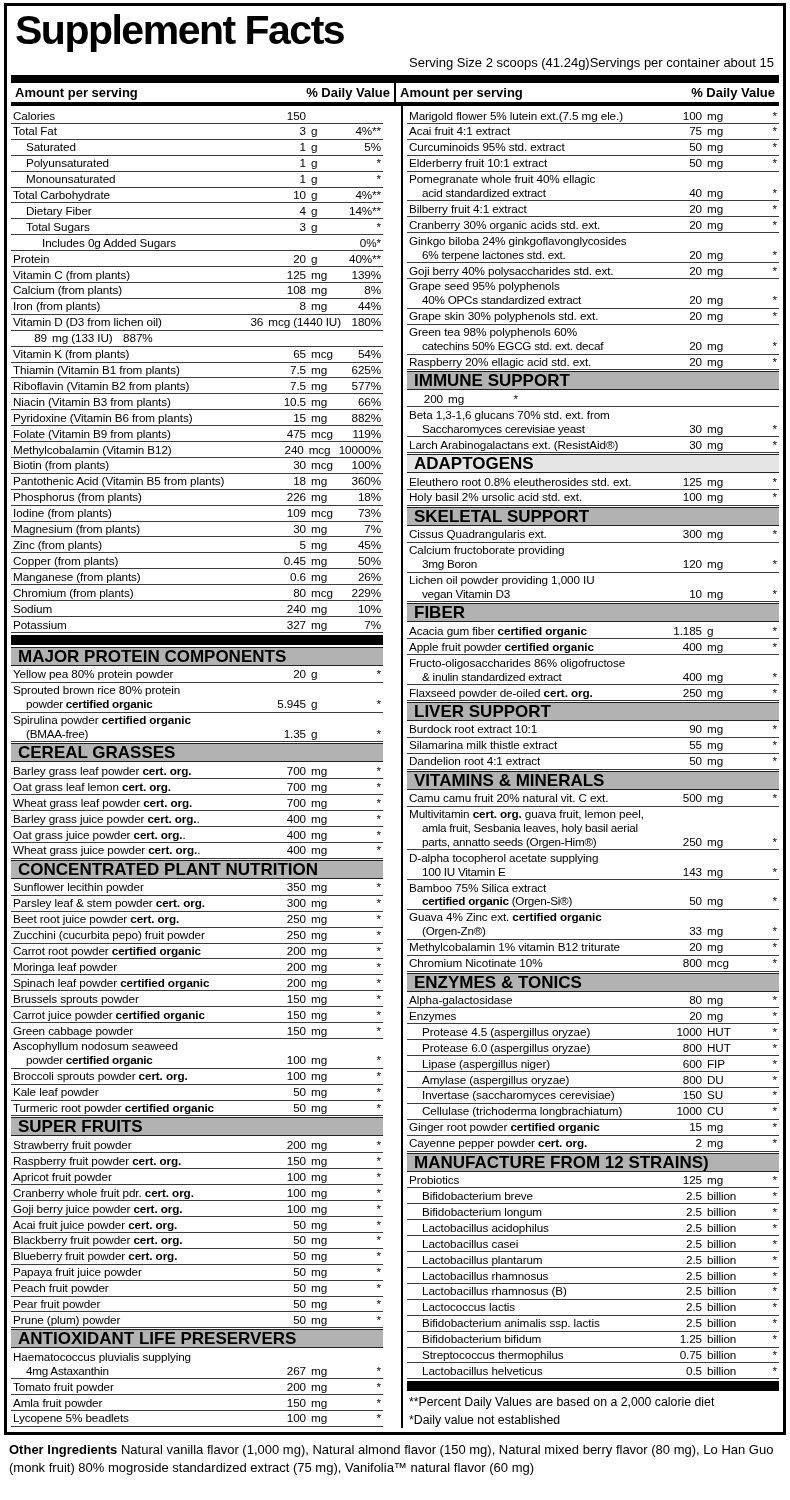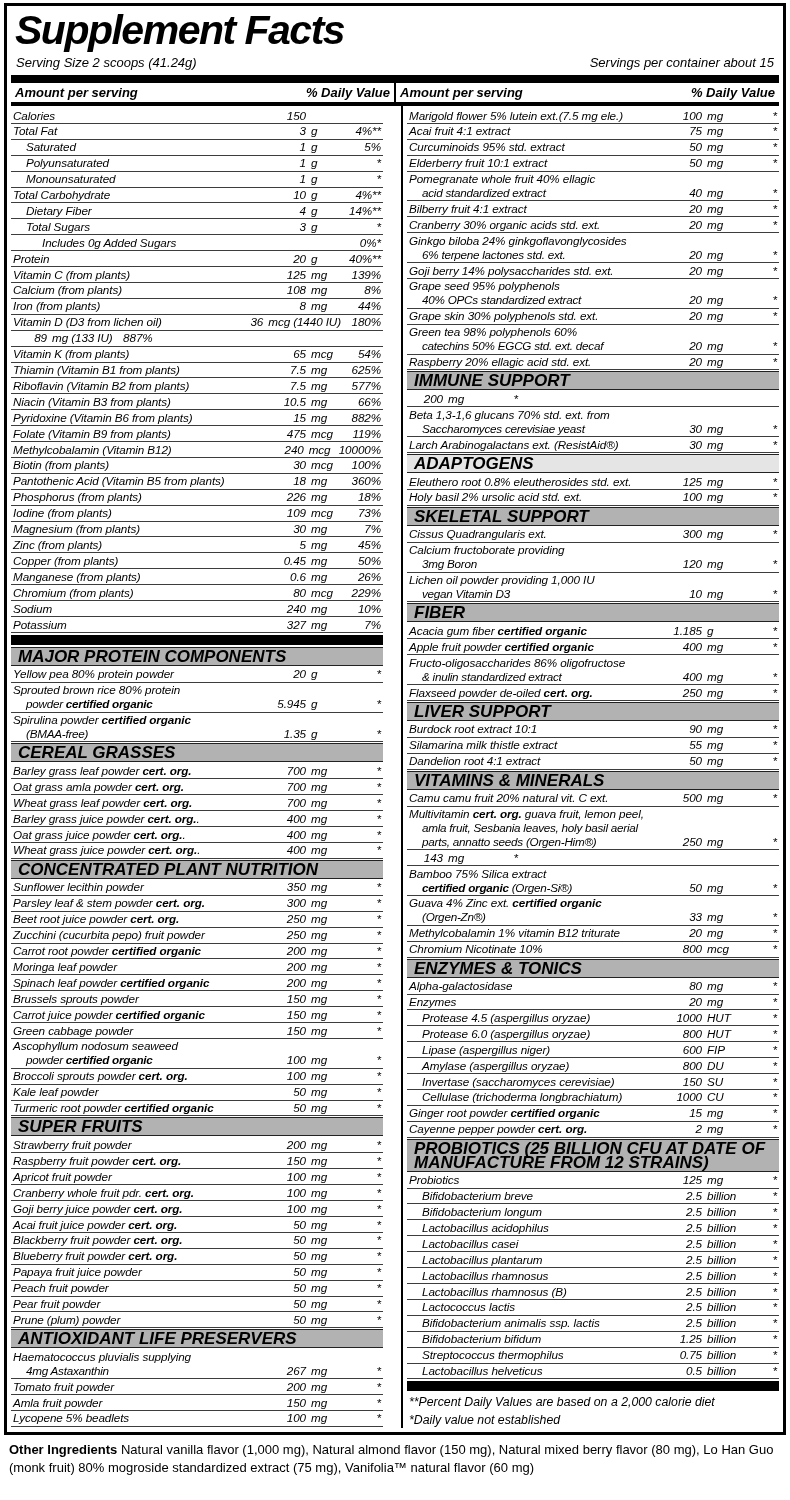--- a/index.html
+++ b/index.html
@@ -1,19 +1,19 @@
 <!DOCTYPE html>
 <html><head>
 <meta charset="utf-8">
 <style>
   html,body{margin:0;padding:0;background:#fff;color:#000;}
   body{width:790px;height:1500px;overflow:hidden;font-family:"Liberation Sans","DejaVu Sans",sans-serif;}
-  .label{margin:3px 4px 0;border:3px solid #000;padding:2px 4px 4px;font-style:italic;}
+  .label{margin:3px 4px 0;border:3px solid #000;padding:2px 4px 4px;}
   .title{font-size:41px;font-weight:bold;letter-spacing:-1.5px;line-height:45px;padding:0 4px;}
-  .serving-row{display:flex;justify-content:space-between;font-size:13px;padding:2px 5px 5px;}
+  .serving-row{display:flex;justify-content:flex-end;font-size:13px;padding:2px 5px 5px;}
   .thickbar{height:8px;background:#000;}
   .colheads{display:flex;}
   .colhead{flex:1;display:flex;justify-content:space-between;font-weight:bold;font-size:13px;padding:2px 4px;}
   .colhead.lft{border-right:2px solid #000;}
   .thinbar{height:4px;background:#000;}
   .cols{display:flex;align-items:stretch;}
   .col{flex:1;min-width:0;padding-top:2px;}
   .col.lft{border-right:2px solid #000;padding-right:18px;}
   .col.rgt{padding-left:4px;}
   .row{display:flex;align-items:flex-end;border-bottom:1px solid #3d3d3d;padding:0.5px 2px;font-size:11.7px;letter-spacing:-0.1px;}
@@ -352,21 +352,21 @@
         <div class="row">
           <div class="name ind0">
             <div class="line"><span>Barley grass leaf powder </span><b>cert. org.</b></div>
           </div>
           <div class="val">700</div>
           <div class="unit">mg</div>
           <div class="dv">*</div>
         </div>
         <div class="row">
           <div class="name ind0">
-            <div class="line"><span>Oat grass amla powder </span><b>cert. org.</b></div>
+            <div class="line"><span>Oat grass leaf lemon </span><b>cert. org.</b></div>
           </div>
           <div class="val">700</div>
           <div class="unit">mg</div>
           <div class="dv">*</div>
         </div>
         <div class="row">
           <div class="name ind0">
             <div class="line"><span>Wheat grass leaf powder </span><b>cert. org.</b></div>
           </div>
           <div class="val">700</div>
@@ -711,21 +711,21 @@
           <div class="name ind0">
             <div class="line"><span>Ginkgo biloba 24% ginkgoflavonglycosides</span></div>
             <div class="line cont"><span>6% terpene lactones std. ext.</span></div>
           </div>
           <div class="val">20</div>
           <div class="unit">mg</div>
           <div class="dv">*</div>
         </div>
         <div class="row">
           <div class="name ind0">
-            <div class="line"><span>Goji berry 14% polysaccharides std. ext.</span></div>
+            <div class="line"><span>Goji berry 40% polysaccharides std. ext.</span></div>
           </div>
           <div class="val">20</div>
           <div class="unit">mg</div>
           <div class="dv">*</div>
         </div>
         <div class="row">
           <div class="name ind0">
             <div class="line"><span>Grape seed 95% polyphenols</span></div>
             <div class="line cont"><span>40% OPCs standardized extract</span></div>
           </div>
@@ -909,20 +909,24 @@
           <div class="name ind0">
             <div class="line"><span>Multivitamin </span><b>cert. org.</b><span> guava fruit, lemon peel,</span></div>
             <div class="line cont"><span>amla fruit, Sesbania leaves, holy basil aerial</span></div>
             <div class="line cont"><span>parts, annatto seeds (Orgen-Him®)</span></div>
           </div>
           <div class="val">250</div>
           <div class="unit">mg</div>
           <div class="dv">*</div>
         </div>
         <div class="row">
+          <div class="name ind0">
+            <div class="line"><span>D-alpha tocopherol acetate supplying</span></div>
+            <div class="line cont"><span>100 IU Vitamin E</span></div>
+          </div>
           <div class="val">143</div>
           <div class="unit">mg</div>
           <div class="dv">*</div>
         </div>
         <div class="row">
           <div class="name ind0">
             <div class="line"><span>Bamboo 75% Silica extract</span></div>
             <div class="line cont"><b>certified organic</b><span> (Orgen-Si®)</span></div>
           </div>
           <div class="val">50</div>
@@ -1031,21 +1035,20 @@
         </div>
         <div class="row">
           <div class="name ind0">
             <div class="line"><span>Cayenne pepper powder </span><b>cert. org.</b></div>
           </div>
           <div class="val">2</div>
           <div class="unit">mg</div>
           <div class="dv">*</div>
         </div>
         <div class="section" style="background: rgb(178, 178, 178);">
-          <div>PROBIOTICS (25 BILLION CFU AT DATE OF</div>
           <div>MANUFACTURE FROM 12 STRAINS)</div>
         </div>
         <div class="row">
           <div class="name ind0">
             <div class="line"><span>Probiotics</span></div>
           </div>
           <div class="val">125</div>
           <div class="unit">mg</div>
           <div class="dv">*</div>
         </div>

